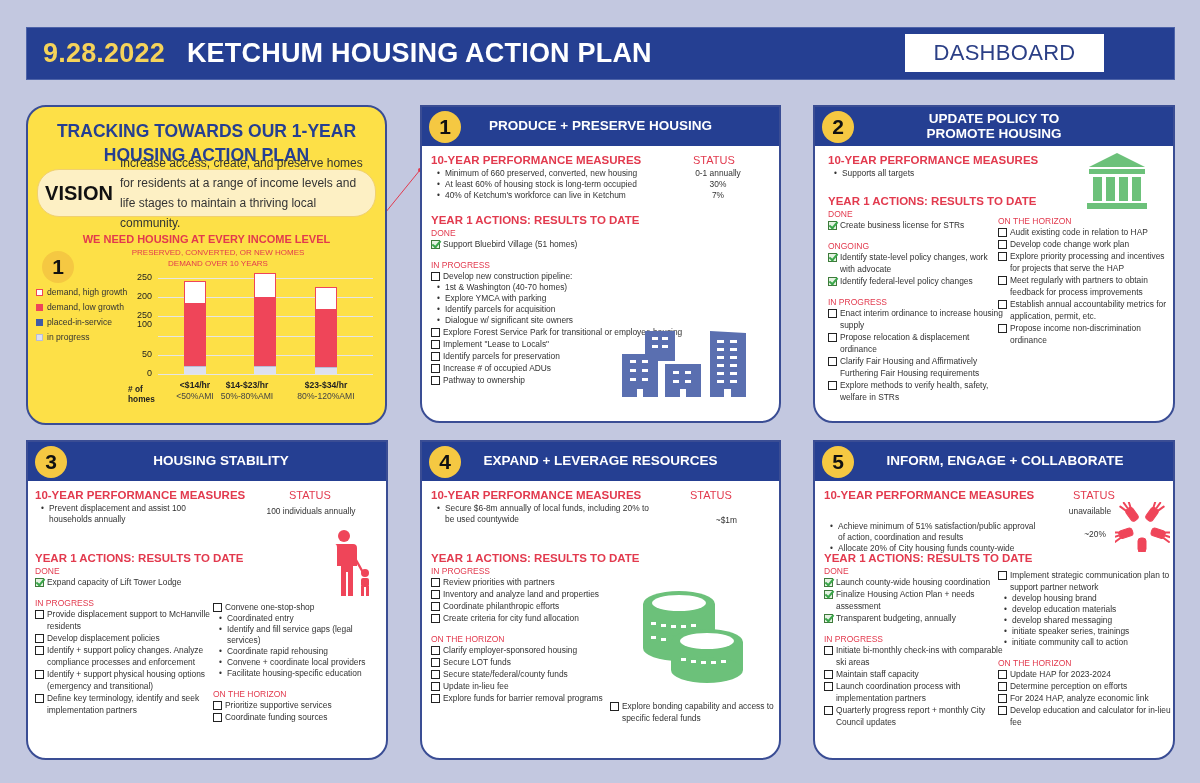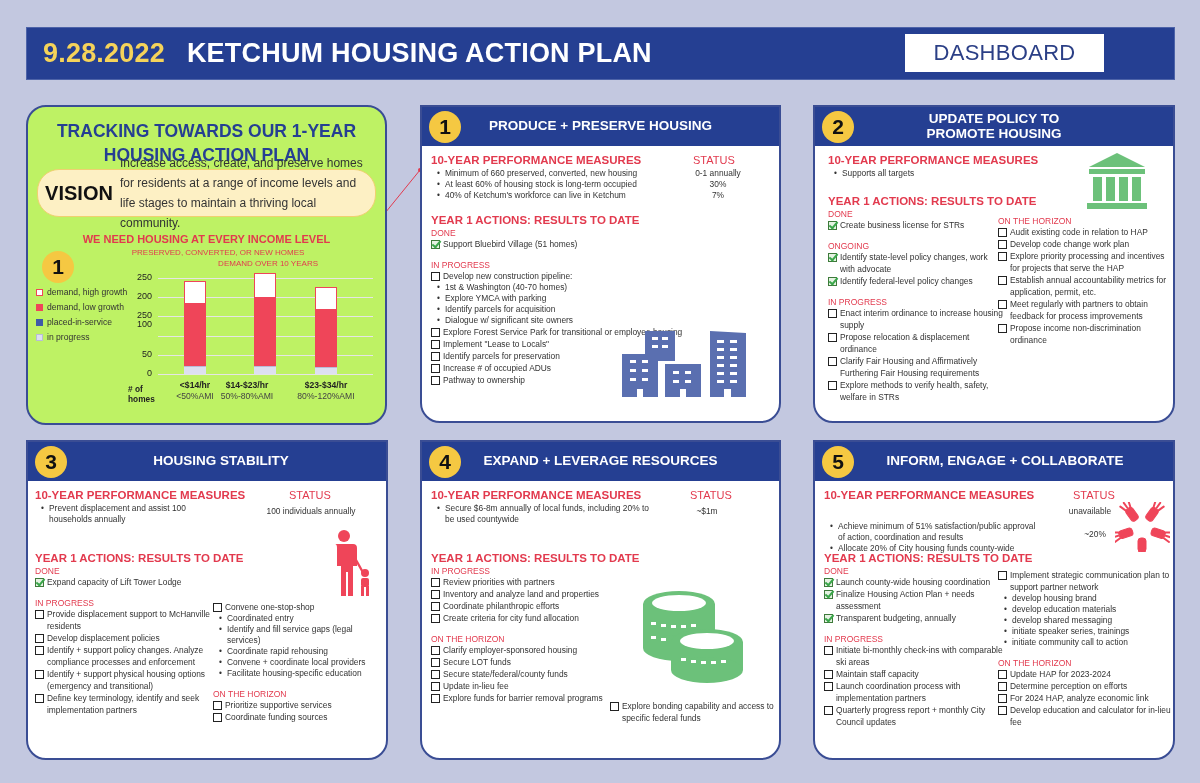--- a/index.html
+++ b/index.html
@@ -52,21 +52,21 @@
   .chk .box.done { border-color: #3e7a3a; background: #e6f2e3; }
   .chk .box.done::after {
     content: ""; position: absolute; left: 2px; top: -2px; width: 3px; height: 7px;
     border: solid #3aa64a; border-width: 0 2px 2px 0; transform: rotate(40deg);
   }
   .subul { margin-left: 4px; }
 
   
   .track {
     position: absolute; left: 26px; top: 105px; width: 361px; height: 320px;
-    background: #bef264; border: 2px solid #3a4d94; border-radius: 20px;
+    background: #fde047; border: 2px solid #3a4d94; border-radius: 20px;
   }
   .track .h1 {
     color: #253f92; font-weight: bold; font-size: 17.5px; text-align: center;
     margin-top: 12px; line-height: 24px;
   }
   .vision {
     position: absolute; left: 9px; top: 62px; width: 339px; height: 48px;
     background: #fdf0c4; border: 1.5px solid #f0d070; border-radius: 22px;
     display: flex; align-items: center;
   }
@@ -106,21 +106,21 @@
   <div class="h1">
     <div>TRACKING TOWARDS OUR 1-YEAR</div>
     <div>HOUSING ACTION PLAN</div>
   </div>
   <div class="vision">
     <div class="vl">VISION</div>
     <div class="vt">Increase access, create, and preserve homes for residents at a range of income levels and life stages to maintain a thriving local community.</div>
   </div>
   <div class="chart-title">WE NEED HOUSING AT EVERY INCOME LEVEL</div>
   <div class="chart-sub" style="top:140px;">PRESERVED, CONVERTED, OR NEW HOMES</div>
-  <div class="chart-sub" style="top:151px;text-align:right;">DEMAND OVER 10 YEARS</div>
+  <div class="chart-sub" style="top:151px;">DEMAND OVER 10 YEARS</div>
   <div class="badge" style="left:14px;top:144px;">1</div>
 
   <div class="legend">
     <div class="li">
         <span class="sw" style="border:1px solid #ef4559;background:#fff;"></span>
         <span>demand, high growth</span>
       </div>
     <div class="li">
         <span class="sw" style="background:#ef4559;"></span>
         <span>demand, low growth</span>
@@ -357,25 +357,25 @@
         <div class="chk">
           <span class="box"></span>
           <span>Develop code change work plan</span>
         </div>
         <div class="chk">
           <span class="box"></span>
           <span>Explore priority processing and incentives for projects that serve the HAP</span>
         </div>
         <div class="chk">
           <span class="box"></span>
+          <span>Meet regularly with partners to obtain feedback for process improvements</span>
+        </div>
+        <div class="chk">
+          <span class="box"></span>
           <span>Establish annual accountability metrics for application, permit, etc.</span>
-        </div>
-        <div class="chk">
-          <span class="box"></span>
-          <span>Meet regularly with partners to obtain feedback for process improvements</span>
         </div>
         <div class="chk">
           <span class="box"></span>
           <span>Propose income non-discrimination ordinance</span>
         </div>
       </div>
   </div>
 </div>
 
 <div class="panel" style="left:26px;top:440px;width:362px;height:320px;">
@@ -470,21 +470,21 @@
     <div class="badge" style="left:7px;top:4px;">4</div>
     <span>EXPAND + LEVERAGE RESOURCES</span>
   </div>
   <div class="abs" style="left:9px;top:47px;width:240px;">
     <div class="sec-title">10-YEAR PERFORMANCE MEASURES</div>
     <ul class="bul" style="margin-left:4px;margin-top:2px;width:225px;" id="p4-measures">
         <li>Secure $6-8m annually of local funds, including 20% to be used countywide</li>
       </ul>
   </div>
   <div class="status-title" style="left:268px;top:47px;">STATUS</div>
-  <div class="abs txt" style="left:255px;top:63px;width:60px;text-align:center;" id="p4-status">
+  <div class="abs txt" style="left:255px;top:72px;width:60px;text-align:right;" id="p4-status">
       <div>~$1m</div>
     </div>
   <div class="abs" style="left:9px;top:110px;width:180px;">
     <div class="sec-title" style="white-space:nowrap;">YEAR 1 ACTIONS: RESULTS TO DATE</div>
     <div class="sub-title">IN PROGRESS</div>
     <div id="p4-progress">
         <div class="chk">
           <span class="box"></span>
           <span>Review priorities with partners</span>
         </div>

